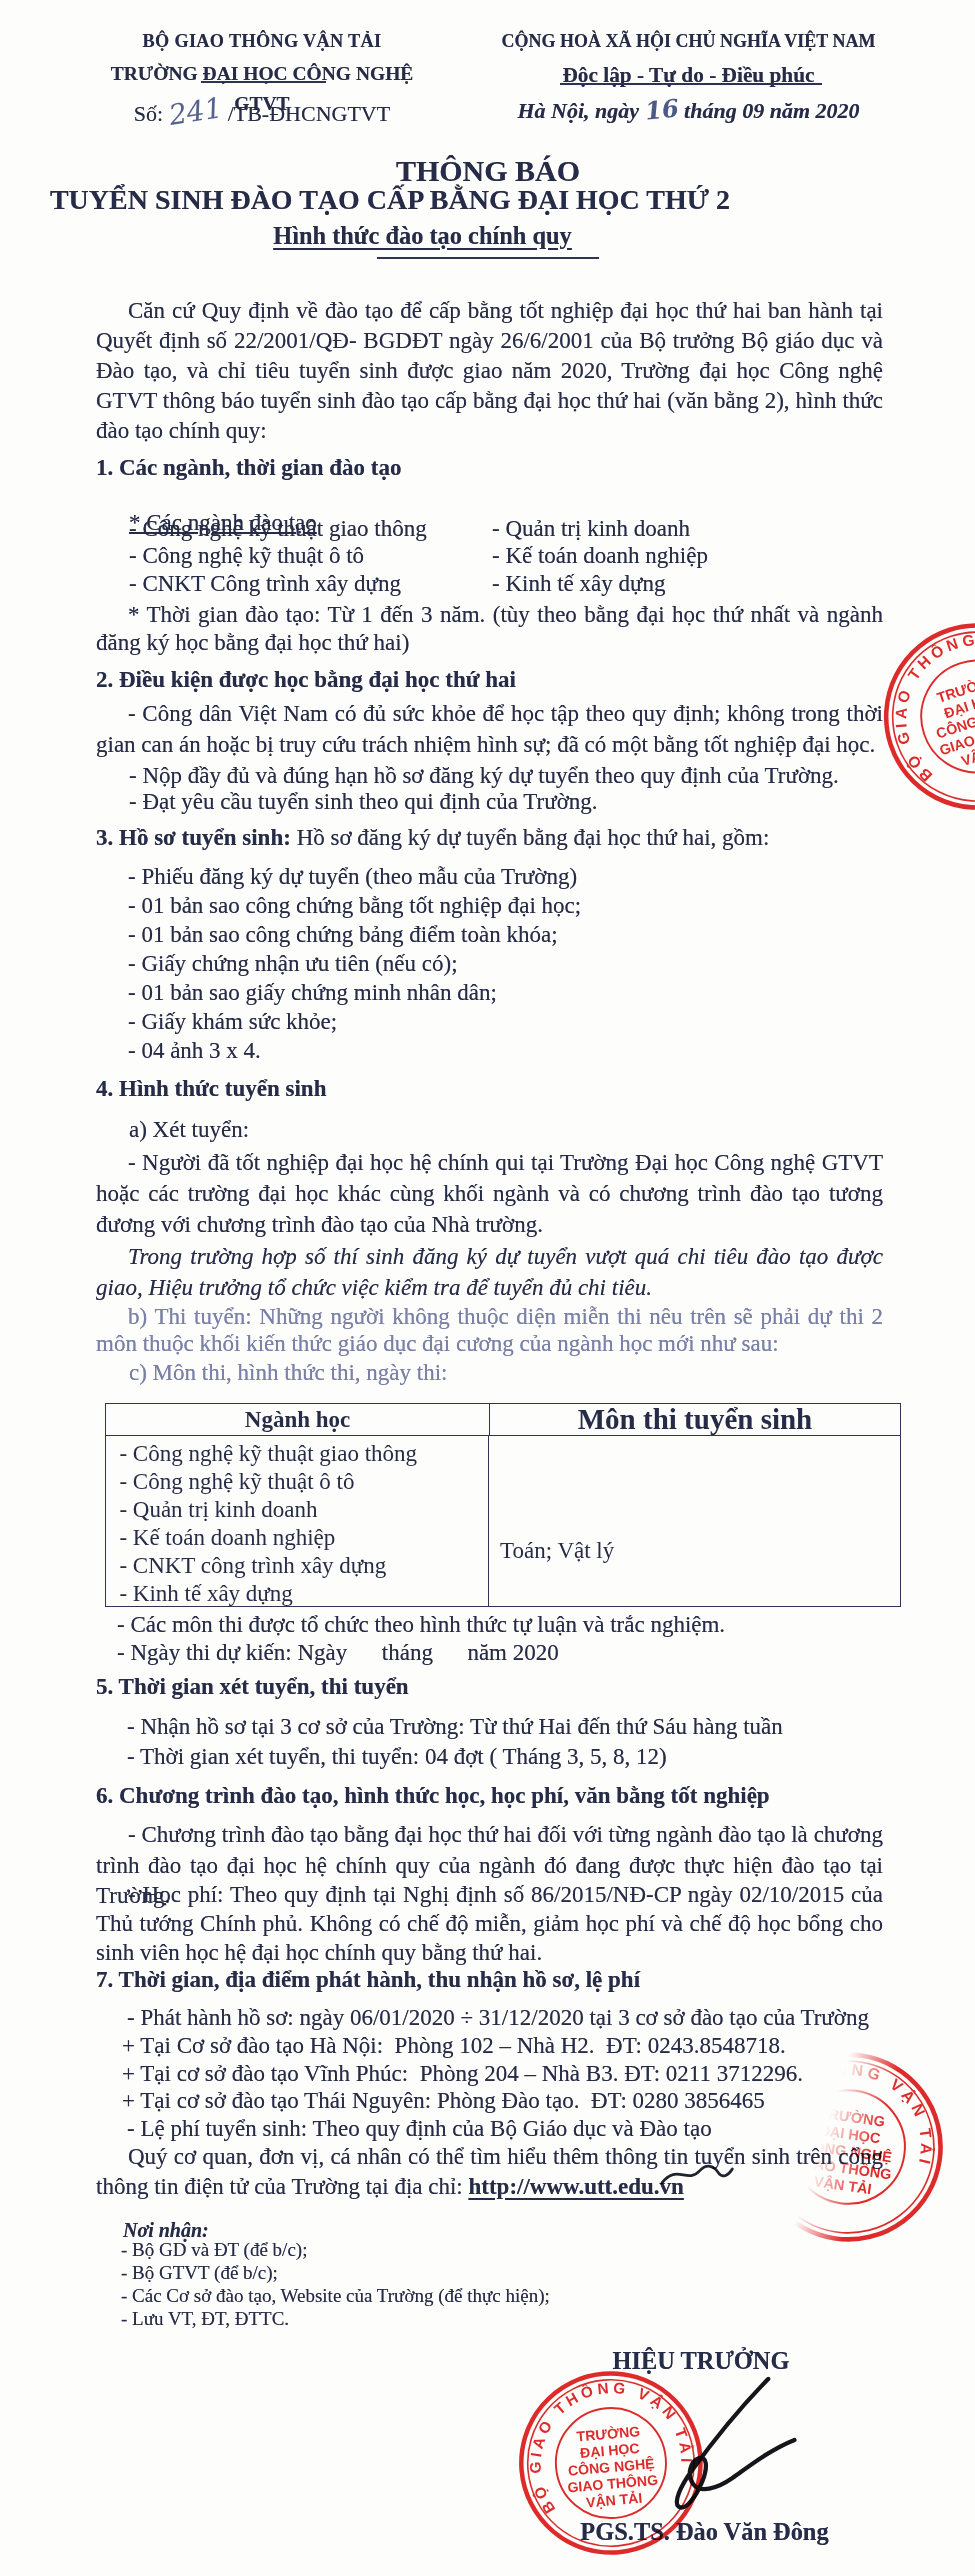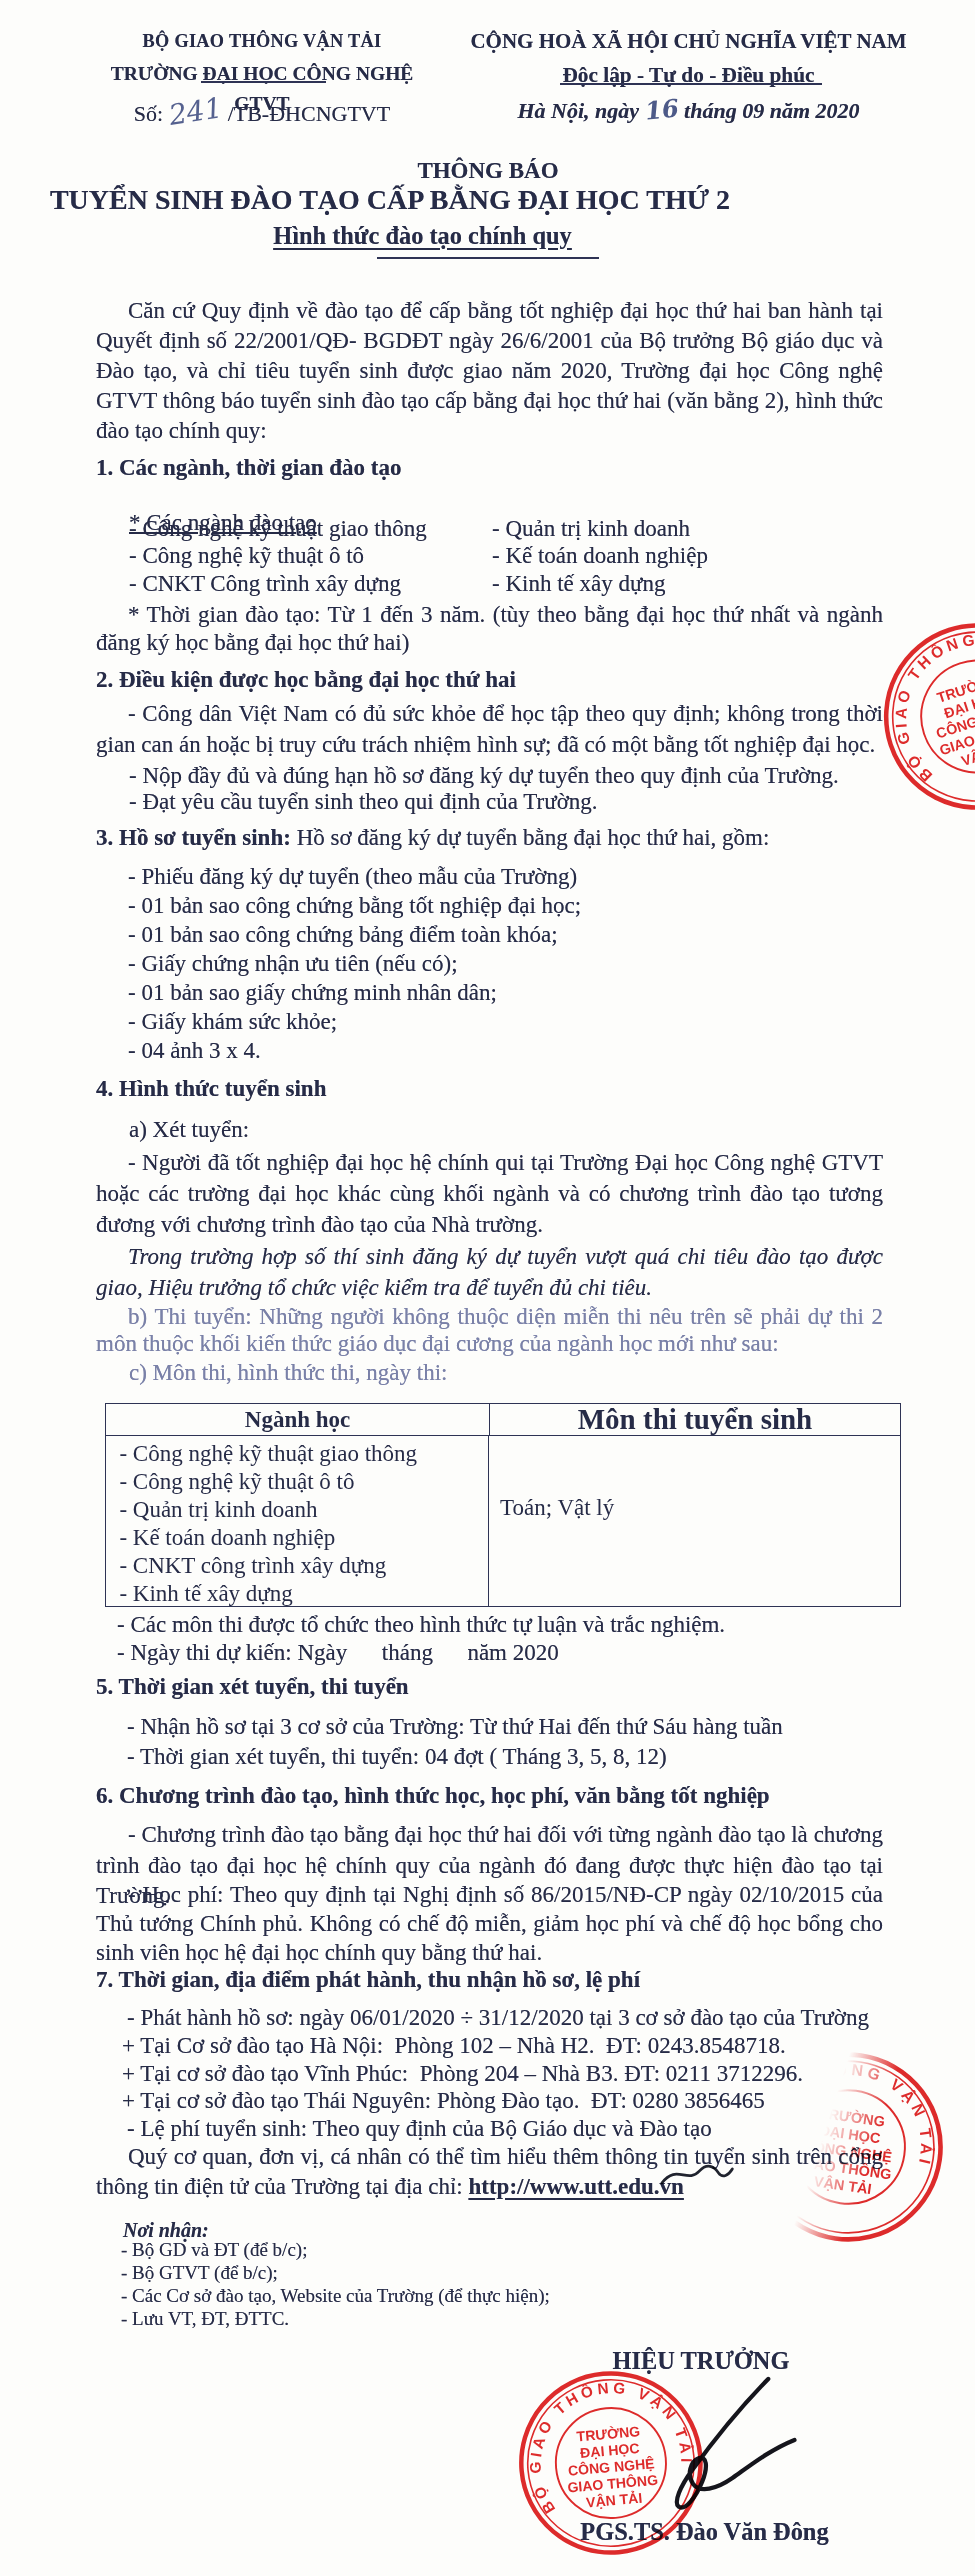--- a/index.html
+++ b/index.html
@@ -24,54 +24,54 @@
   .stamp2mask{-webkit-mask-image:linear-gradient(100deg,transparent 38%,#000 60%);
               mask-image:linear-gradient(100deg,transparent 38%,#000 60%);}
   .tablewrap{position:absolute;left:105px;top:1403px;width:794px;border:1.5px solid #2e3354;}
   .thead{display:flex;height:31px;border-bottom:1.5px solid #2e3354;}
   .th1{width:383px;border-right:1.5px solid #2e3354;display:flex;align-items:center;justify-content:center;
        font-weight:bold;font-size:23px;}
   .th2{flex:1;display:flex;align-items:center;justify-content:center;font-weight:bold;font-size:29px;}
   .tbody{display:flex;height:170px;}
   .td1{width:383px;border-right:1.5px solid #2e3354;padding:3.7px 0 0 13.4px;box-sizing:border-box;}
   .td1 div{font-size:23px;line-height:28px;}
-  .td2{flex:1;display:flex;align-items:flex-start;justify-content:flex-start;}
+  .td2{flex:1;display:flex;align-items:center;justify-content:flex-start;}
   .td2 span{font-size:23px;margin:59px 0 0 11px;}
   .sig{position:absolute;mix-blend-mode:multiply;}
 </style>
 </head>
 <body>
 
 <div class="page">
 
   <div class="t c" style="left:91px;top:25.6px;width:342px;">
     <div style="font-size:18.3px;font-weight:600;letter-spacing:0.3px;">BỘ GIAO THÔNG VẬN TẢI</div>
     <div class="b" style="font-size:19.5px;margin-top:3.7px;">TRƯỜNG ĐẠI HỌC CÔNG NGHỆ GTVT</div>
   </div>
   <div class="rule" style="left:201px;top:81px;width:125px;"></div>
 
   <div class="t c" style="left:463px;top:25.6px;width:451px;">
-    <div class="b" style="font-size:21px;">CỘNG HOÀ XÃ HỘI CHỦ NGHĨA VIỆT NAM</div>
+    <div class="b" style="font-size:18px;">CỘNG HOÀ XÃ HỘI CHỦ NGHĨA VIỆT NAM</div>
     <div class="b" style="font-size:21.3px;margin-top:4.9px;">Độc lập - Tự do - Điều phúc</div>
   </div>
   <div class="rule" style="left:560px;top:83px;width:262px;"></div>
 
   <div class="t c" style="left:91px;top:98px;width:342px;font-size:22px;">
     <span>Số:</span>
     <span class="hand">241</span>
     <span>/TB-ĐHCNGTVT</span>
   </div>
 
   <div class="t c i" style="left:463px;top:96px;width:451px;font-size:22px;font-weight:600;">
     <span>Hà Nội, ngày</span>
     <span class="hand2">16</span>
     <span>tháng 09 năm 2020</span>
   </div>
 
-  <div class="t c b" style="left:0;top:156px;width:976px;font-size:23px;">THÔNG BÁO</div>
+  <div class="t c b" style="left:0;top:156px;width:976px;font-size:30px;">THÔNG BÁO</div>
   <div class="t c b" style="left:0;top:185px;width:780px;font-size:28px;">TUYỂN SINH ĐÀO TẠO CẤP BẰNG ĐẠI HỌC THỨ 2</div>
   <div class="t c b" style="left:0;top:221px;width:845px;font-size:24.4px;text-decoration:underline;text-underline-offset:4.3px;">Hình thức đào tạo chính quy</div>
   <div class="rule" style="left:377px;top:257px;width:222px;height:2.1px;"></div>
 
   <div class="t j" style="left:96px;top:296px;width:787px;line-height:30px;">Căn cứ Quy định về đào tạo để cấp bằng tốt nghiệp đại học thứ hai ban hành tại Quyết định số 22/2001/QĐ- BGDĐT ngày 26/6/2001 của Bộ trưởng Bộ giáo dục và Đào tạo, và chỉ tiêu tuyển sinh được giao năm 2020, Trường đại học Công nghệ GTVT thông báo tuyển sinh đào tạo cấp bằng đại học thứ hai (văn bằng 2), hình thức đào tạo chính quy:</div>
 
   <div class="t b" style="left:96px;top:453px;">1. Các ngành, thời gian đào tạo</div>
   <div class="t" style="left:129px;top:508px;text-decoration:underline;">* Các ngành đào tạo</div>
   <div class="t" style="left:129px;top:515px;line-height:27.4px;">
     <div>- Công nghệ kỹ thuật giao thông</div>

